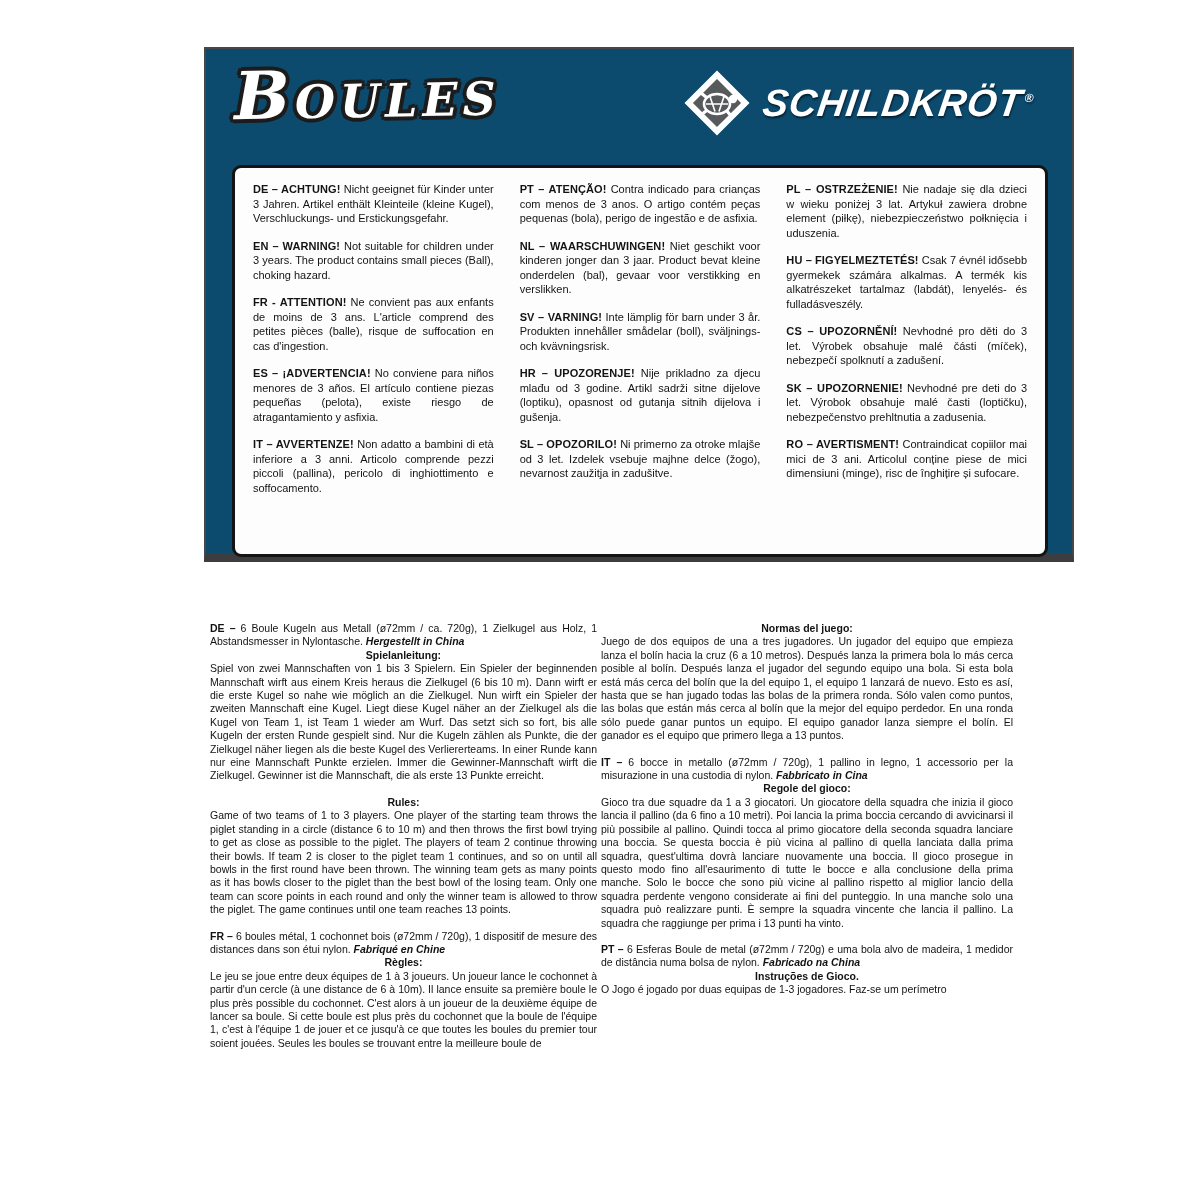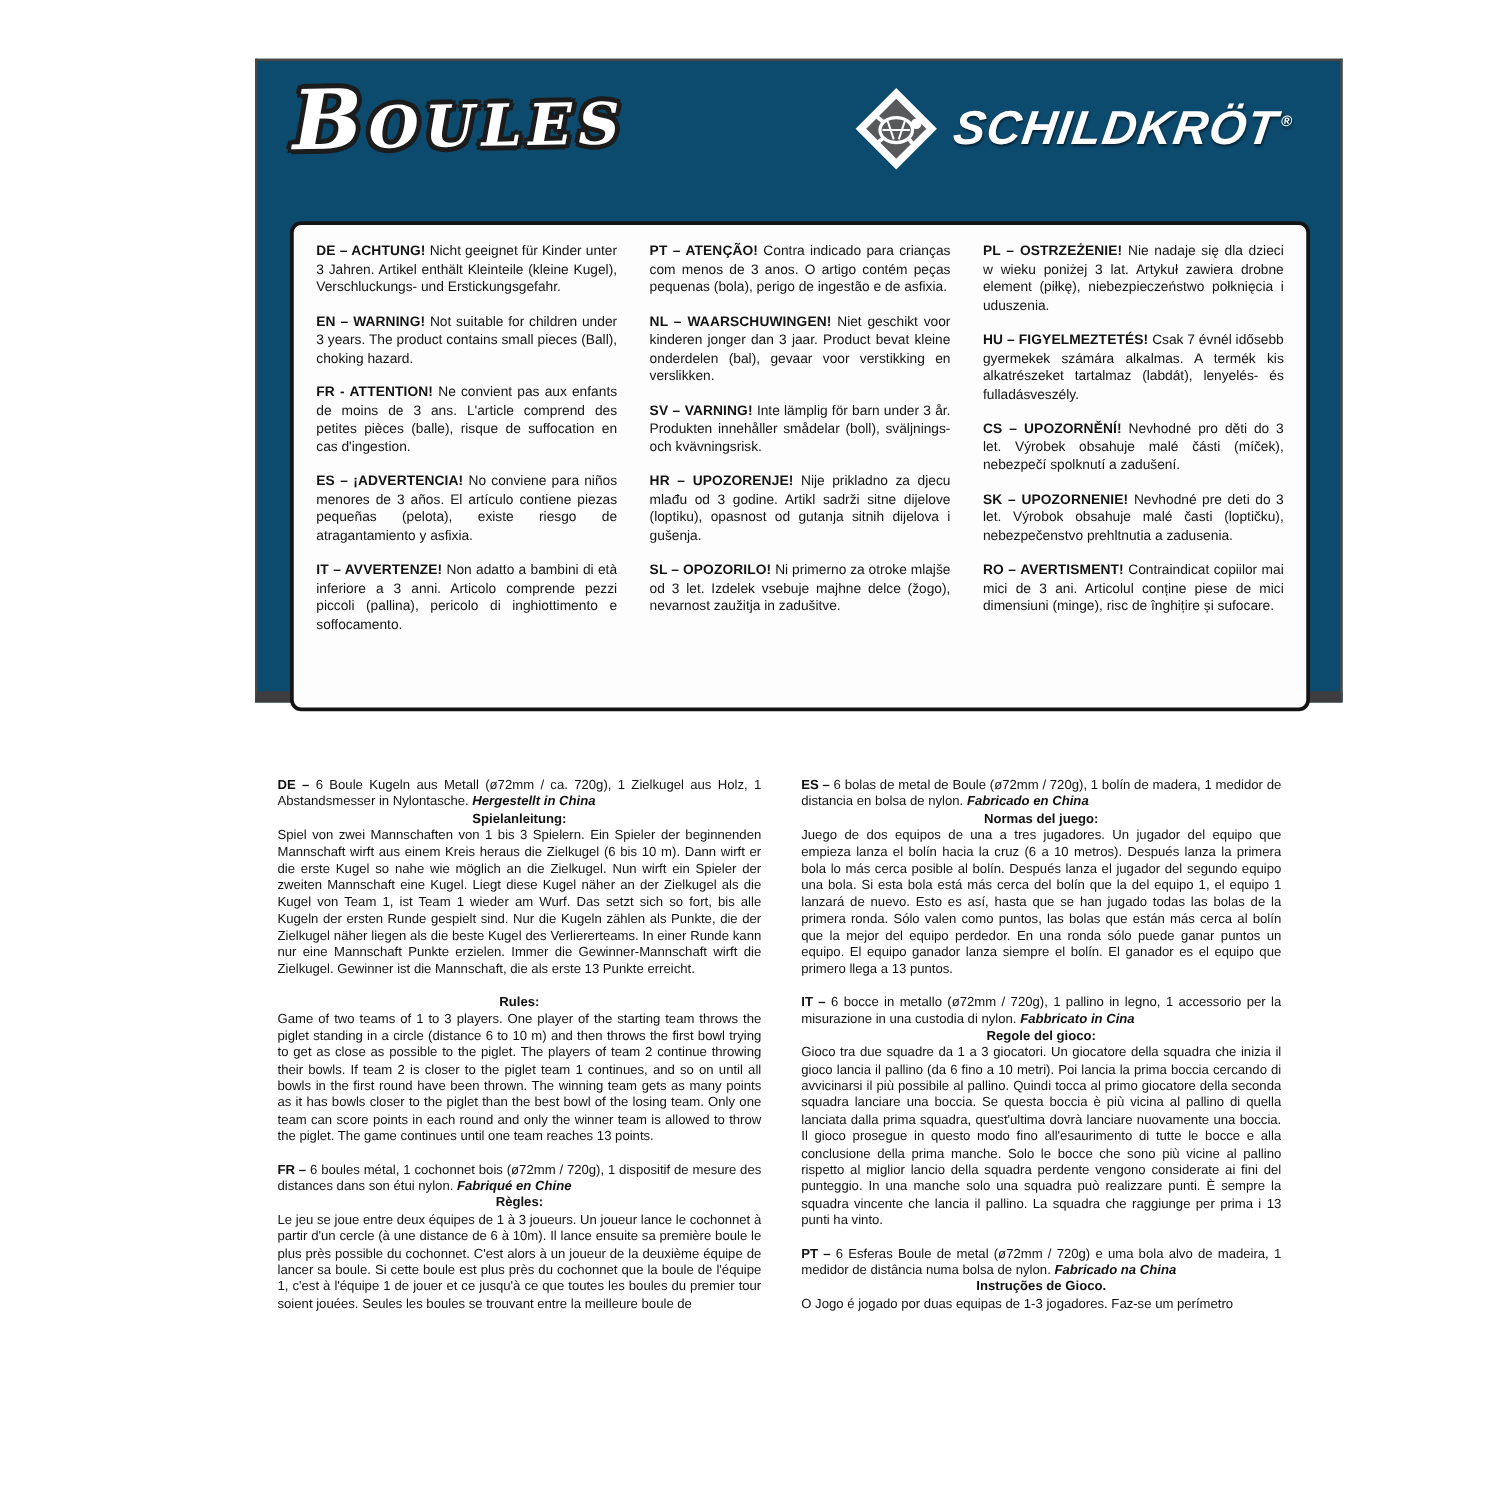--- a/index.html
+++ b/index.html
@@ -26,34 +26,34 @@
   .brand{position:absolute;right:38px;top:16px;display:flex;align-items:center;gap:8px;}
   .brand-text{
     font-weight:bold;font-style:italic;font-size:38px;color:#ffffff;
     letter-spacing:1px;transform:skewX(-8deg);
     text-shadow:1px 2px 2px rgba(0,0,0,.55);
     white-space:nowrap;
   }
   .brand-reg{color:#ffffff;font-size:12px;vertical-align:super;margin-left:2px;font-style:normal;}
   
   .warning-box{
-    position:absolute;left:26px;top:128px;width:816px;height:392px;
+    position:absolute;left:26px;top:116px;width:816px;height:392px;
     background:#fdfdfd;border:3px solid #141414;border-radius:9px;
     box-sizing:border-box;display:flex;padding:14px 8px;gap:6px;
   }
   .wcol{flex:1;padding:0 10px;}
   .warn{
     margin:0 0 13px 0;font-size:11px;line-height:1.32;text-align:justify;
     color:#131313;
   }
   .warn b{letter-spacing:.1px;}
   
   .instructions{
-    position:absolute;left:222px;top:622px;width:803px;height:578px;
-    overflow:hidden;display:flex;gap:32px;
+    position:absolute;left:210px;top:622px;width:803px;height:578px;
+    overflow:hidden;display:flex;gap:4px;
   }
   .icol{box-sizing:border-box;}
   .icol-left{width:387px;}
   .icol-right{flex:1;}
   .iblock{margin:0 0 13px 0;}
   .ihead,.isub,.ibody{
     margin:0;font-size:10.5px;line-height:13.4px;text-align:justify;color:#121212;
   }
   .ihead .tag{font-weight:bold;}
   .ihead .origin{font-weight:bold;font-style:italic;}
@@ -119,21 +119,20 @@
     </div>
     <div class="iblock">
       <p class="ihead"><b class="tag">FR – </b><span>6 boules métal, 1 cochonnet bois (ø72mm / 720g), 1 dispositif de mesure des distances dans son étui nylon. </span><b class="origin">Fabriqué en Chine</b></p>
       <p class="isub">Règles:</p>
       <p class="ibody">Le jeu se joue entre deux équipes de 1 à 3 joueurs. Un joueur lance le cochonnet à partir d'un cercle (à une distance de 6 à 10m). Il lance ensuite sa première boule le plus près possible du cochonnet. C'est alors à un joueur de la deuxième équipe de lancer sa boule. Si cette boule est plus près du cochonnet que la boule de l'équipe 1, c'est à l'équipe 1 de jouer et ce jusqu'à ce que toutes les boules du premier tour soient jouées. Seules les boules se trouvant entre la meilleure boule de</p>
     </div>
   </div>
 
   <div class="icol icol-right">
     <div class="iblock">
-      <p class="ihead"><b class="tag">ES – </b><span>6 bolas de metal de Boule (ø72mm / 720g), 1 bolín de madera, 1 medidor de distancia en bolsa de nylon. </span><b class="origin">Fabricado en China</b></p>
       <p class="isub">Normas del juego:</p>
       <p class="ibody">Juego de dos equipos de una a tres jugadores. Un jugador del equipo que empieza lanza el bolín hacia la cruz (6 a 10 metros). Después lanza la primera bola lo más cerca posible al bolín. Después lanza el jugador del segundo equipo una bola. Si esta bola está más cerca del bolín que la del equipo 1, el equipo 1 lanzará de nuevo. Esto es así, hasta que se han jugado todas las bolas de la primera ronda. Sólo valen como puntos, las bolas que están más cerca al bolín que la mejor del equipo perdedor. En una ronda sólo puede ganar puntos un equipo. El equipo ganador lanza siempre el bolín. El ganador es el equipo que primero llega a 13 puntos.</p>
     </div>
     <div class="iblock">
       <p class="ihead"><b class="tag">IT – </b><span>6 bocce in metallo (ø72mm / 720g), 1 pallino in legno, 1 accessorio per la misurazione in una custodia di nylon. </span><b class="origin">Fabbricato in Cina</b></p>
       <p class="isub">Regole del gioco:</p>
       <p class="ibody">Gioco tra due squadre da 1 a 3 giocatori. Un giocatore della squadra che inizia il gioco lancia il pallino (da 6 fino a 10 metri). Poi lancia la prima boccia cercando di avvicinarsi il più possibile al pallino. Quindi tocca al primo giocatore della seconda squadra lanciare una boccia. Se questa boccia è più vicina al pallino di quella lanciata dalla prima squadra, quest'ultima dovrà lanciare nuovamente una boccia. Il gioco prosegue in questo modo fino all'esaurimento di tutte le bocce e alla conclusione della prima manche. Solo le bocce che sono più vicine al pallino rispetto al miglior lancio della squadra perdente vengono considerate ai fini del punteggio. In una manche solo una squadra può realizzare punti. È sempre la squadra vincente che lancia il pallino. La squadra che raggiunge per prima i 13 punti ha vinto.</p>
     </div>
     <div class="iblock">
       <p class="ihead"><b class="tag">PT – </b><span>6 Esferas Boule de metal (ø72mm / 720g) e uma bola alvo de madeira, 1 medidor de distância numa bolsa de nylon. </span><b class="origin">Fabricado na China</b></p>

